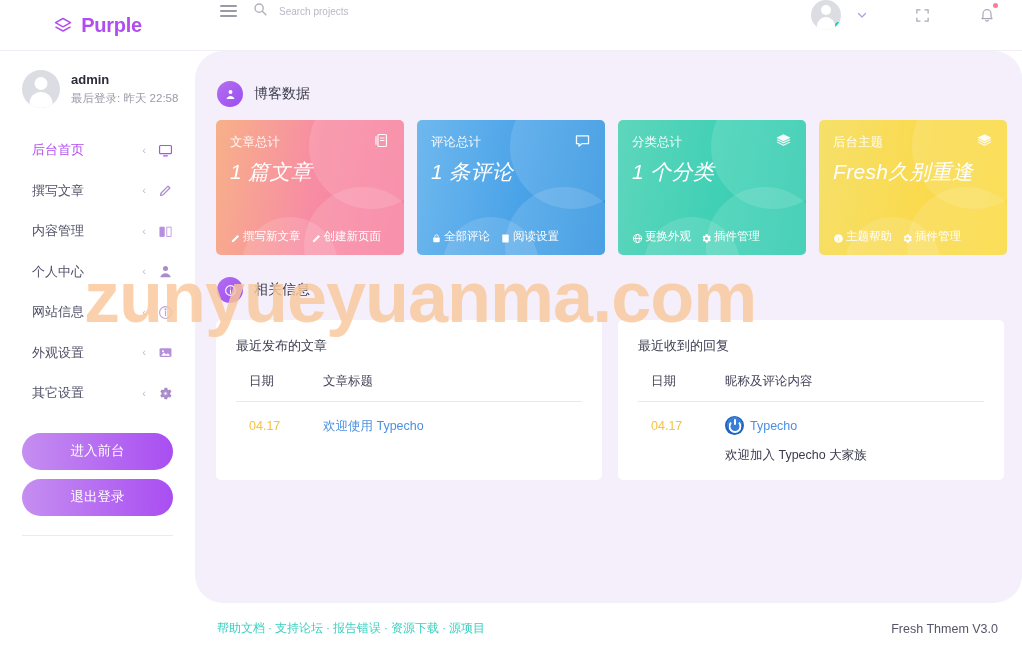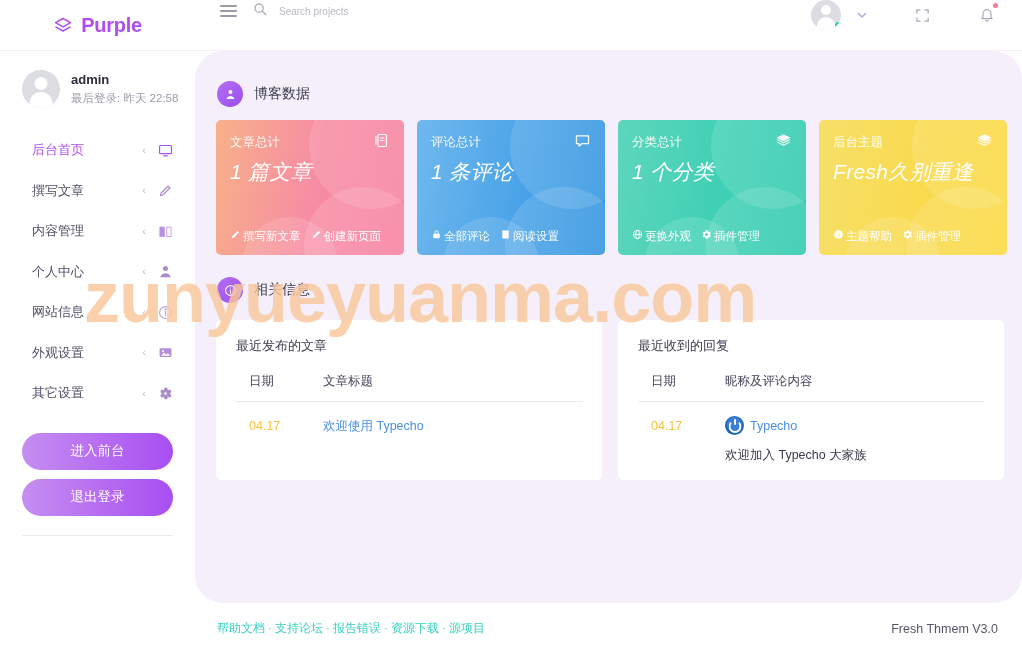--- a/index.html
+++ b/index.html
@@ -146,21 +146,21 @@
   .card-title { font-size:12.5px; opacity:0.93; flex:1; }
   .card-ico { opacity:0.95; }
   .card-value {
     position:relative; font-size:21px; font-style:italic; font-weight:300;
     margin-top:5px; letter-spacing:0.3px; white-space:nowrap;
   }
   .card-links {
     position:absolute; left:14px; bottom:11px; display:flex; gap:10px;
     font-size:11.5px;
   }
-  .card-link { display:flex; align-items:flex-start; gap:2px; white-space:nowrap; }
+  .card-link { display:flex; align-items:flex-end; gap:2px; white-space:nowrap; }
 
   .c1 { background:linear-gradient(100deg,#f7b189 0%,#f78ca4 52%,#f7809f 100%); }
   .c2 { background:linear-gradient(100deg,#6fb8ee 0%,#4aa3e8 55%,#2f93e0 100%); }
   .c3 { background:linear-gradient(100deg,#5ed6bc 0%,#3fd0b5 55%,#2ecaae 100%); }
   .c4 { background:linear-gradient(100deg,#f6e06a 0%,#fada4e 55%,#fbd93f 100%); }
 
   .panels { display:flex; gap:16px; padding:17px 0 0 21px; }
   .panel {
     width:386px; height:160px; background:#fff; border-radius:5px;
     padding:17px 20px 0 20px;

